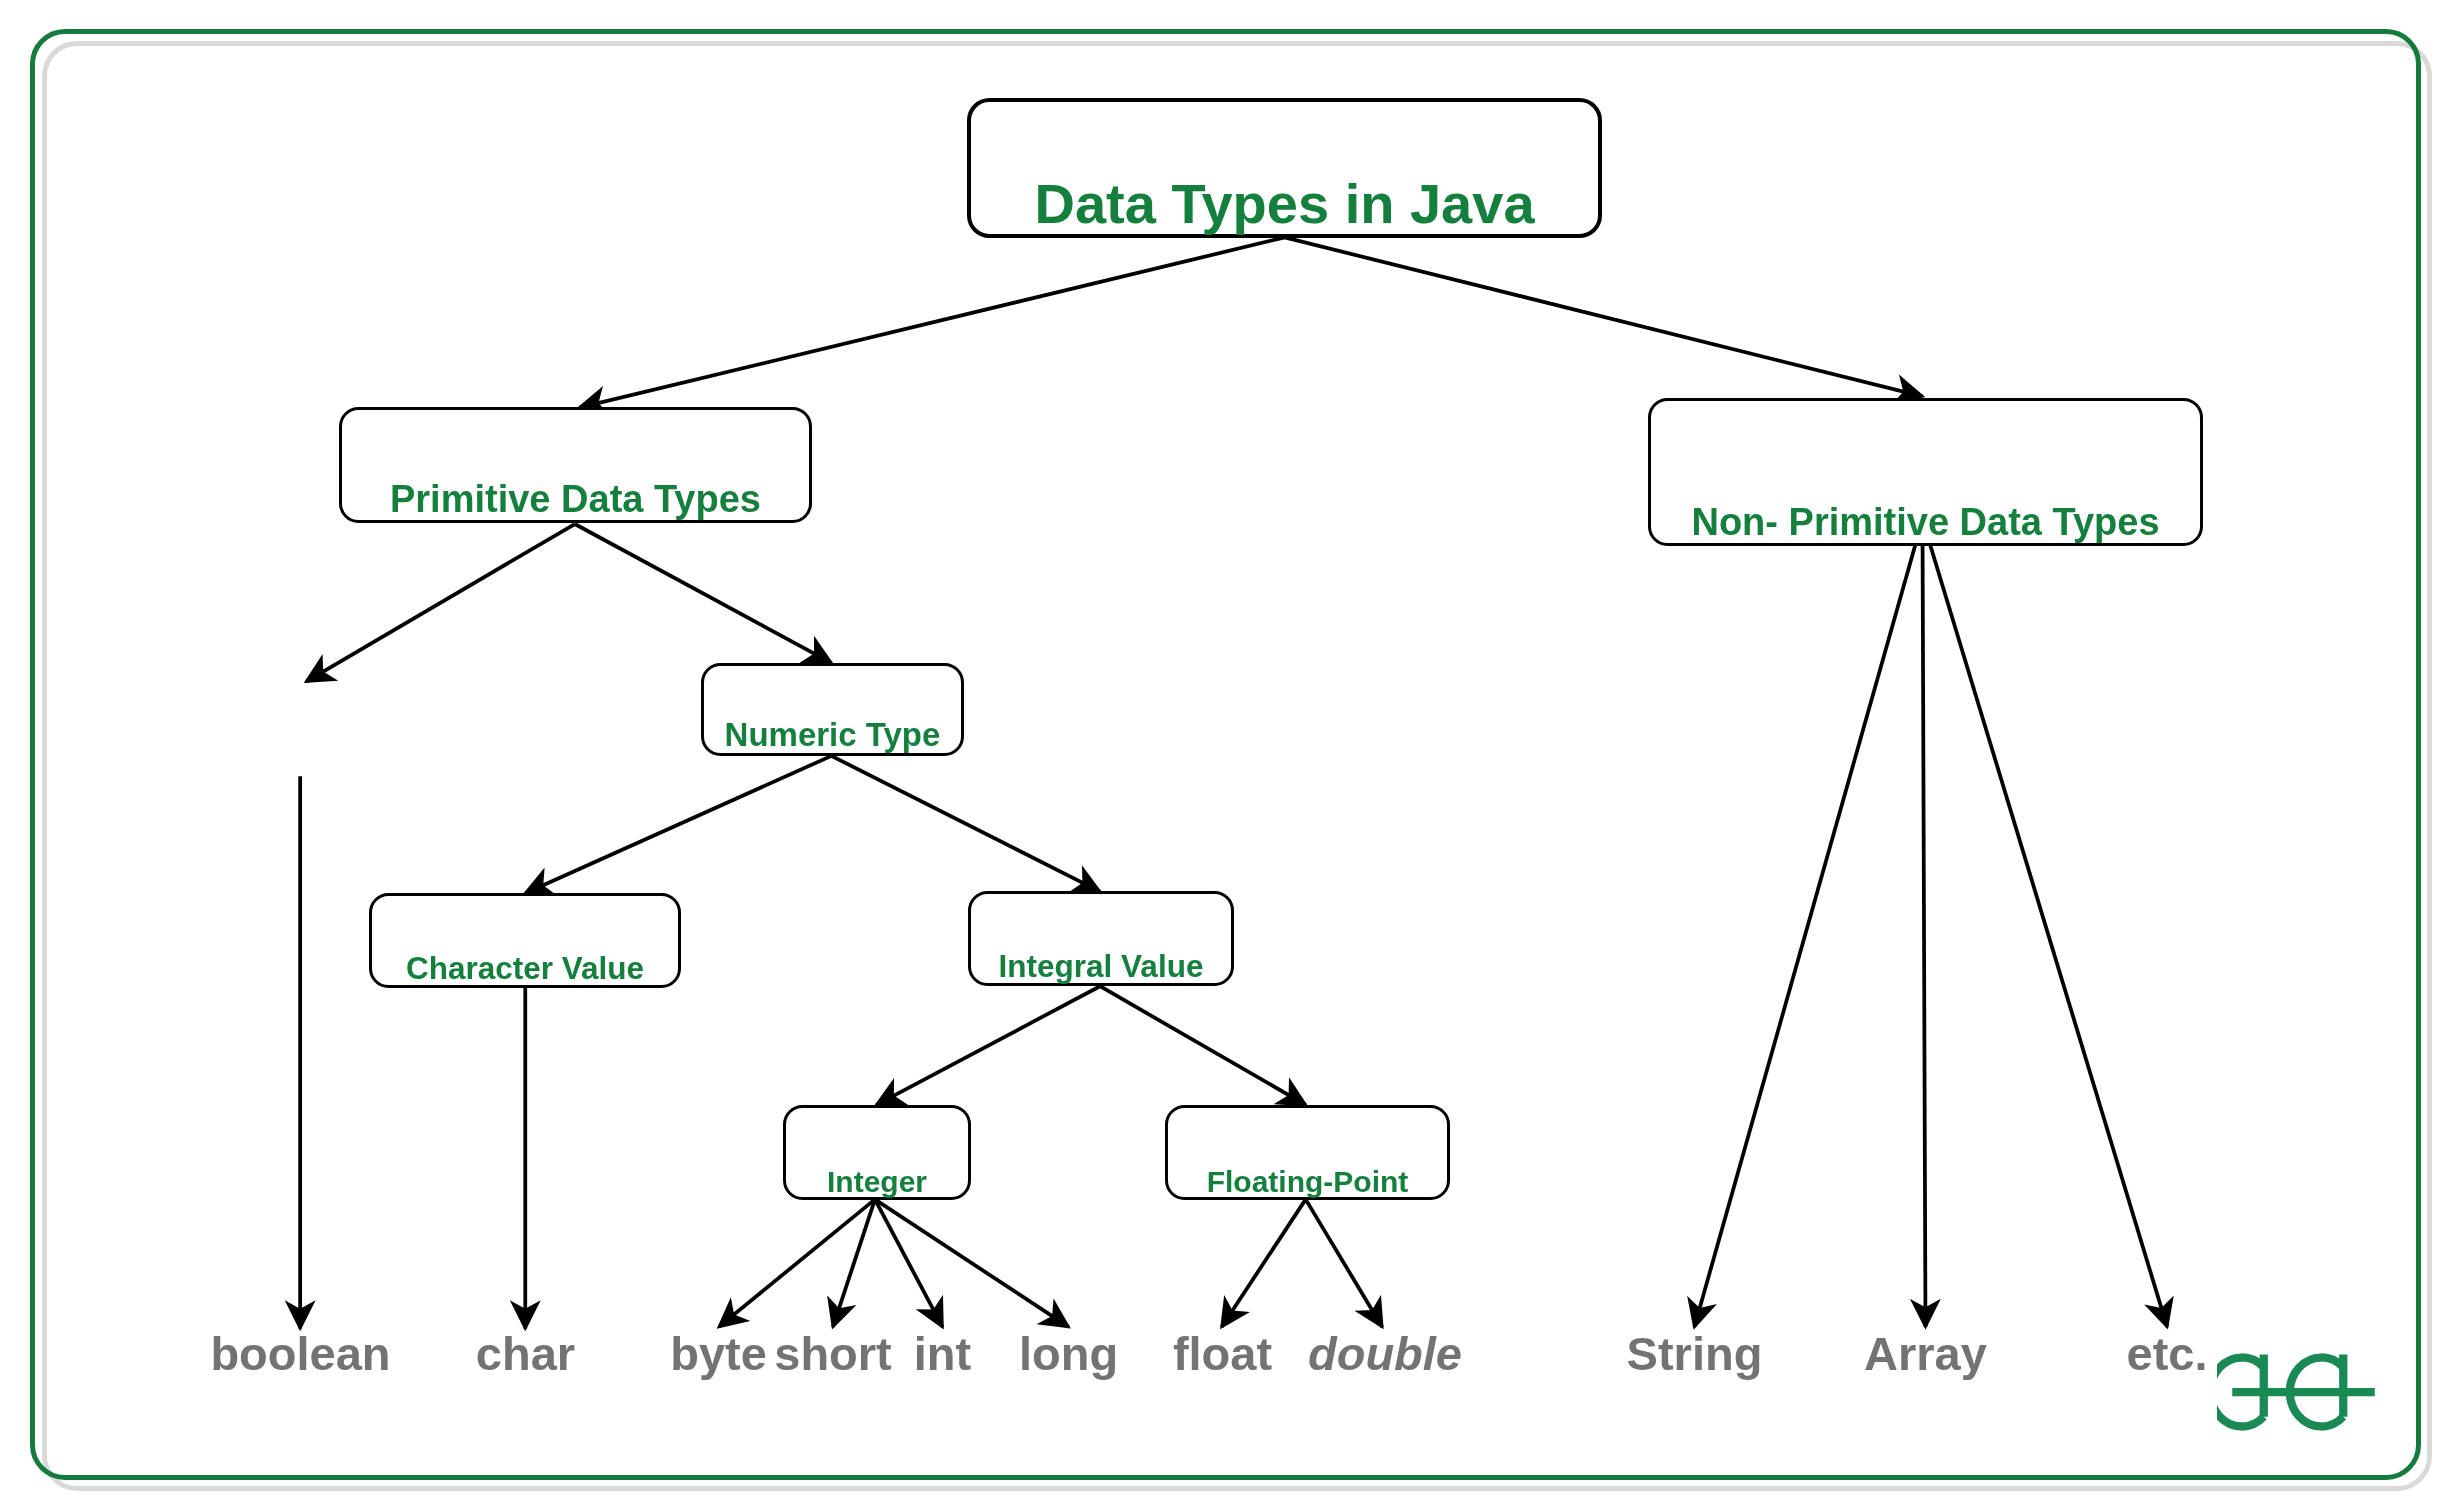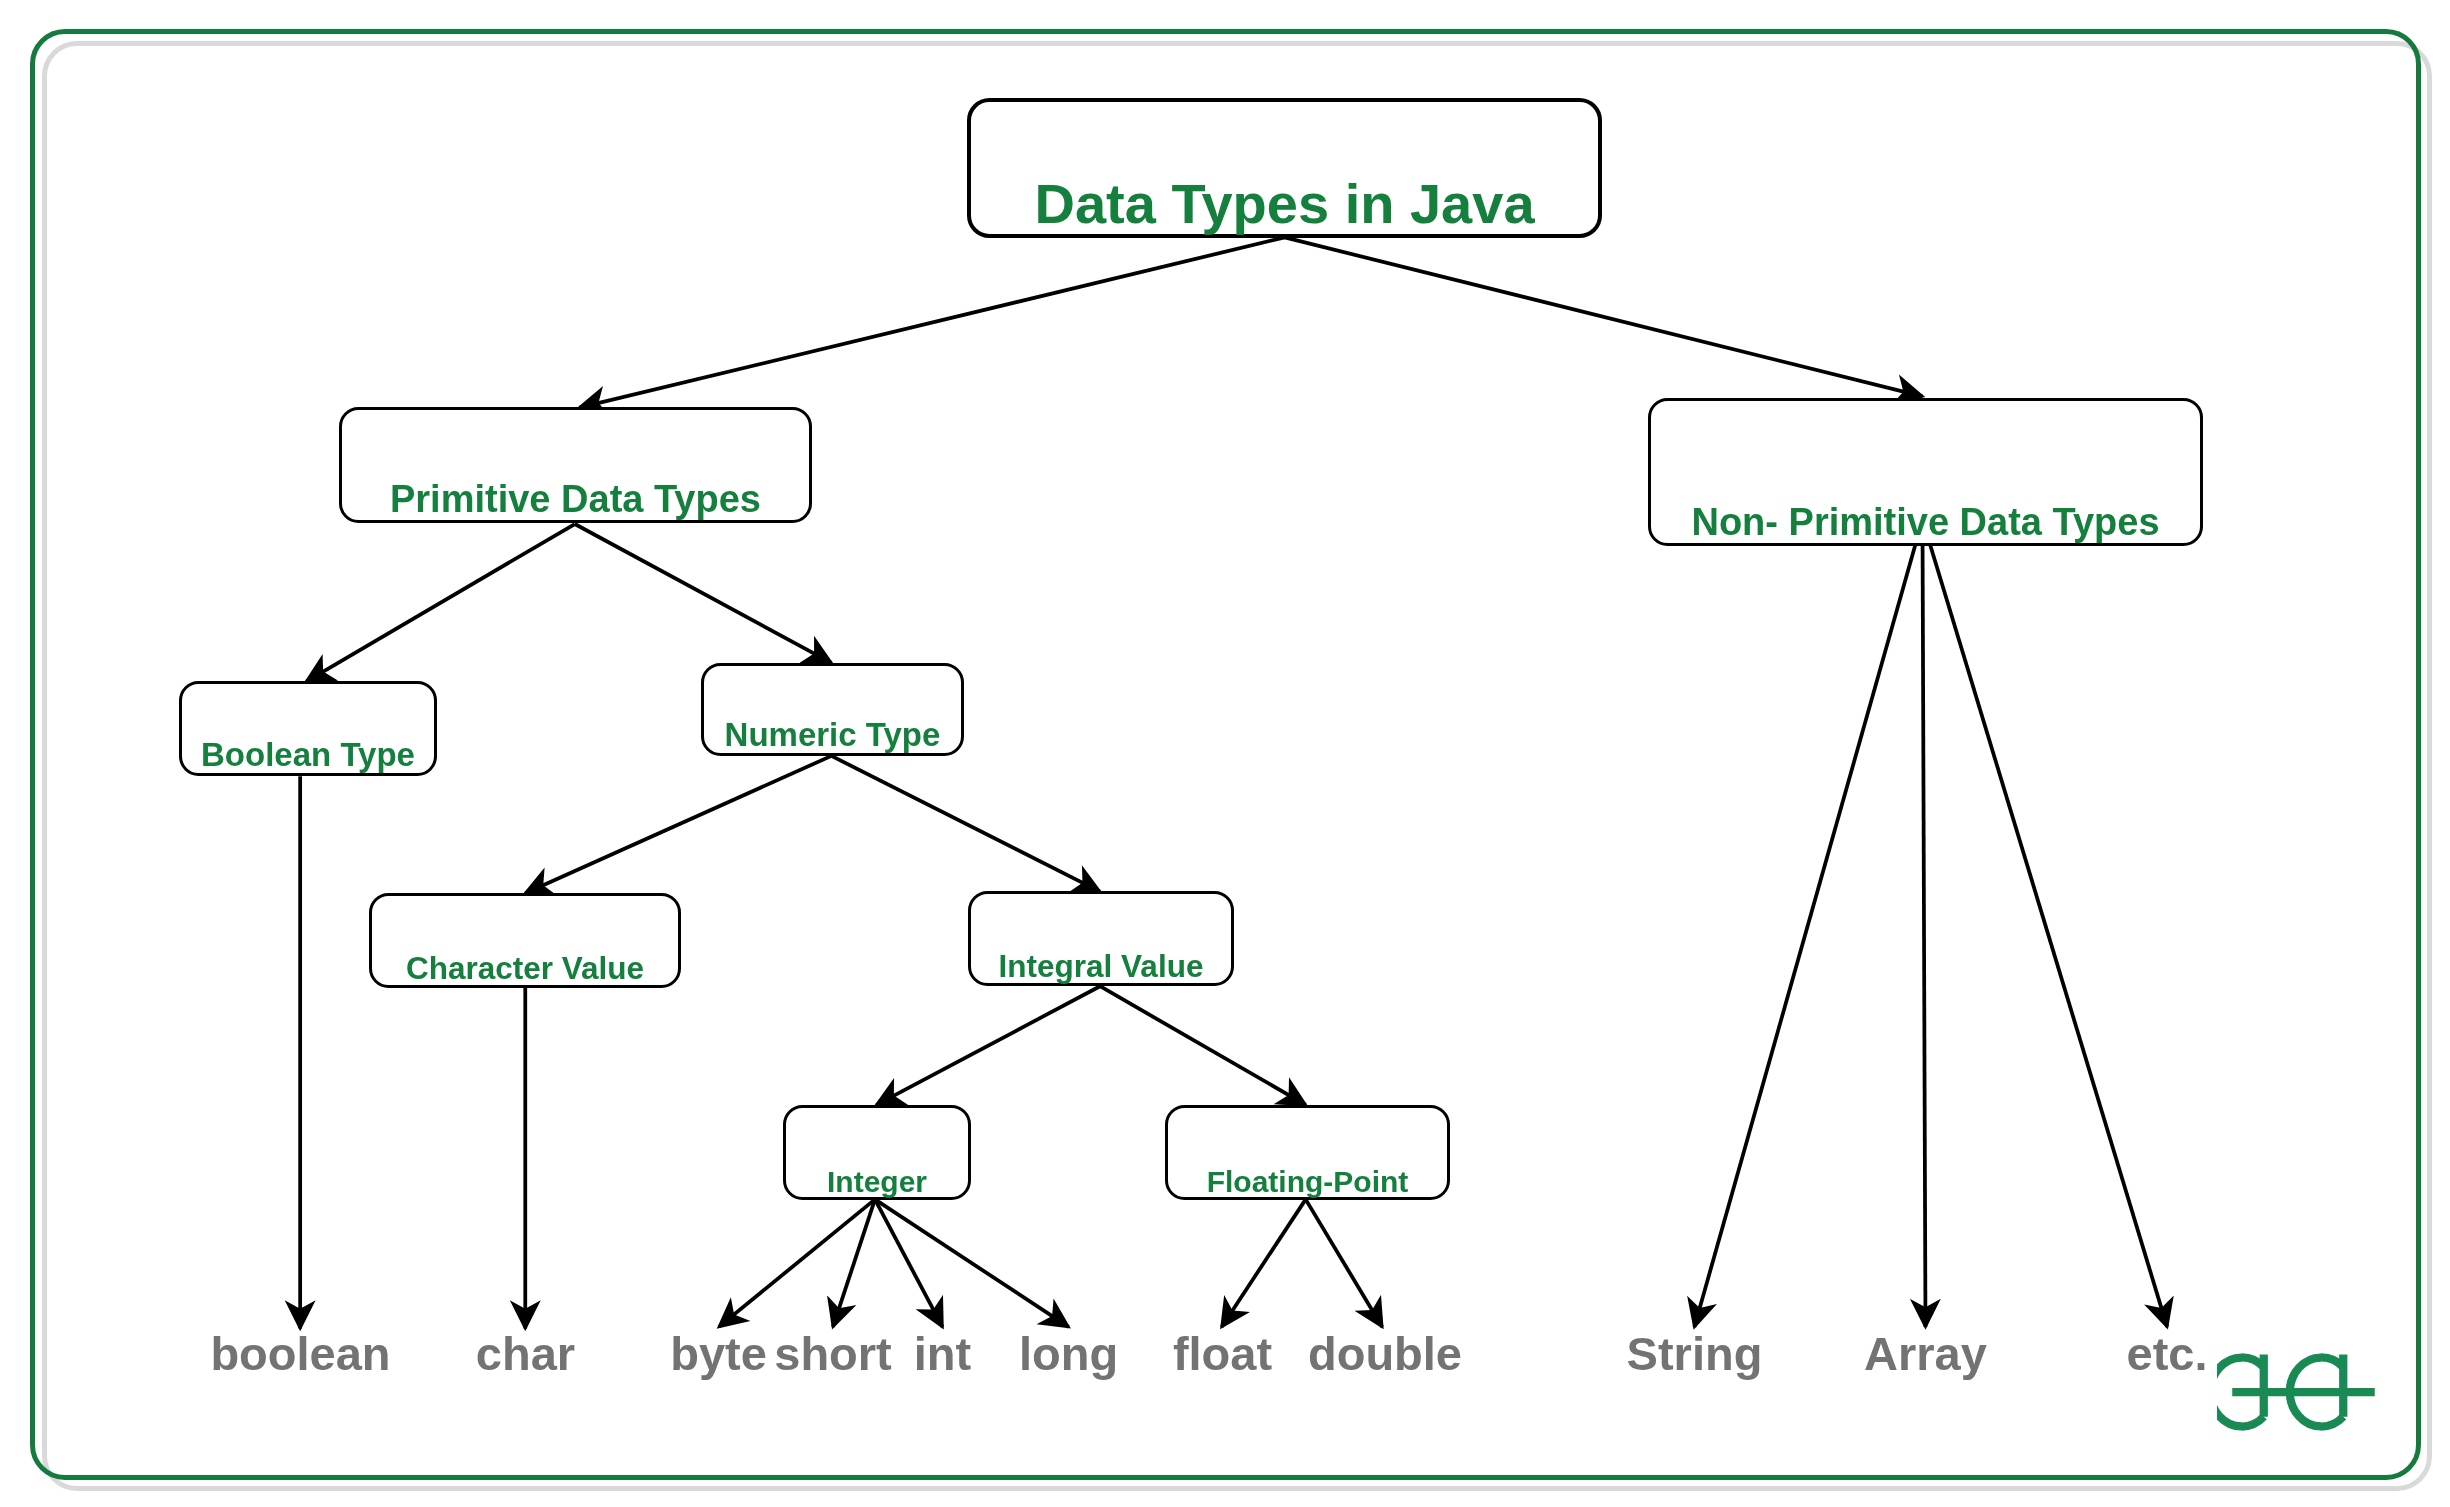--- a/index.html
+++ b/index.html
@@ -141,23 +141,20 @@
   </div>
 
   <div class="node lvl2" style="left:339px; top:407px; width:473px; height:116px;">
     <span>Primitive Data Types</span>
   </div>
 
   <div class="node lvl2" style="left:1648px; top:398px; width:555px; height:148px;">
     <span>Non- Primitive Data Types</span>
   </div>
 
-  <div class="node lvl3" style="left:179px; top:681px; width:258px; height:95px;">
-    <span>Boolean Type</span>
-  </div>
 
   <div class="node lvl3" style="left:701px; top:663px; width:263px; height:93px;">
     <span>Numeric Type</span>
   </div>
 
   <div class="node lvl4" style="left:369px; top:893px; width:312px; height:95px;">
     <span>Character Value</span>
   </div>
 
   <div class="node lvl4" style="left:968px; top:891px; width:266px; height:95px;">
@@ -186,21 +183,21 @@
   </div>
   <div class="leaf" style="left:875px; top:1330px; width:135px;">
     <span>int</span>
   </div>
   <div class="leaf" style="left:986px; top:1330px; width:165px;">
     <span>long</span>
   </div>
   <div class="leaf" style="left:1136px; top:1330px; width:173px;">
     <span>float</span>
   </div>
-  <div class="leaf" style="left:1276px; top:1330px; width:218px;">
+  <div class="leaf" style="left:1276px; top:1330px; width:218px;font-style:italic;">
     <span>double</span>
   </div>
   <div class="leaf" style="left:1582px; top:1330px; width:225px;">
     <span>String</span>
   </div>
   <div class="leaf" style="left:1813px; top:1330px; width:225px;">
     <span>Array</span>
   </div>
   <div class="leaf" style="left:2062px; top:1330px; width:210px;">
     <span>etc.</span>

